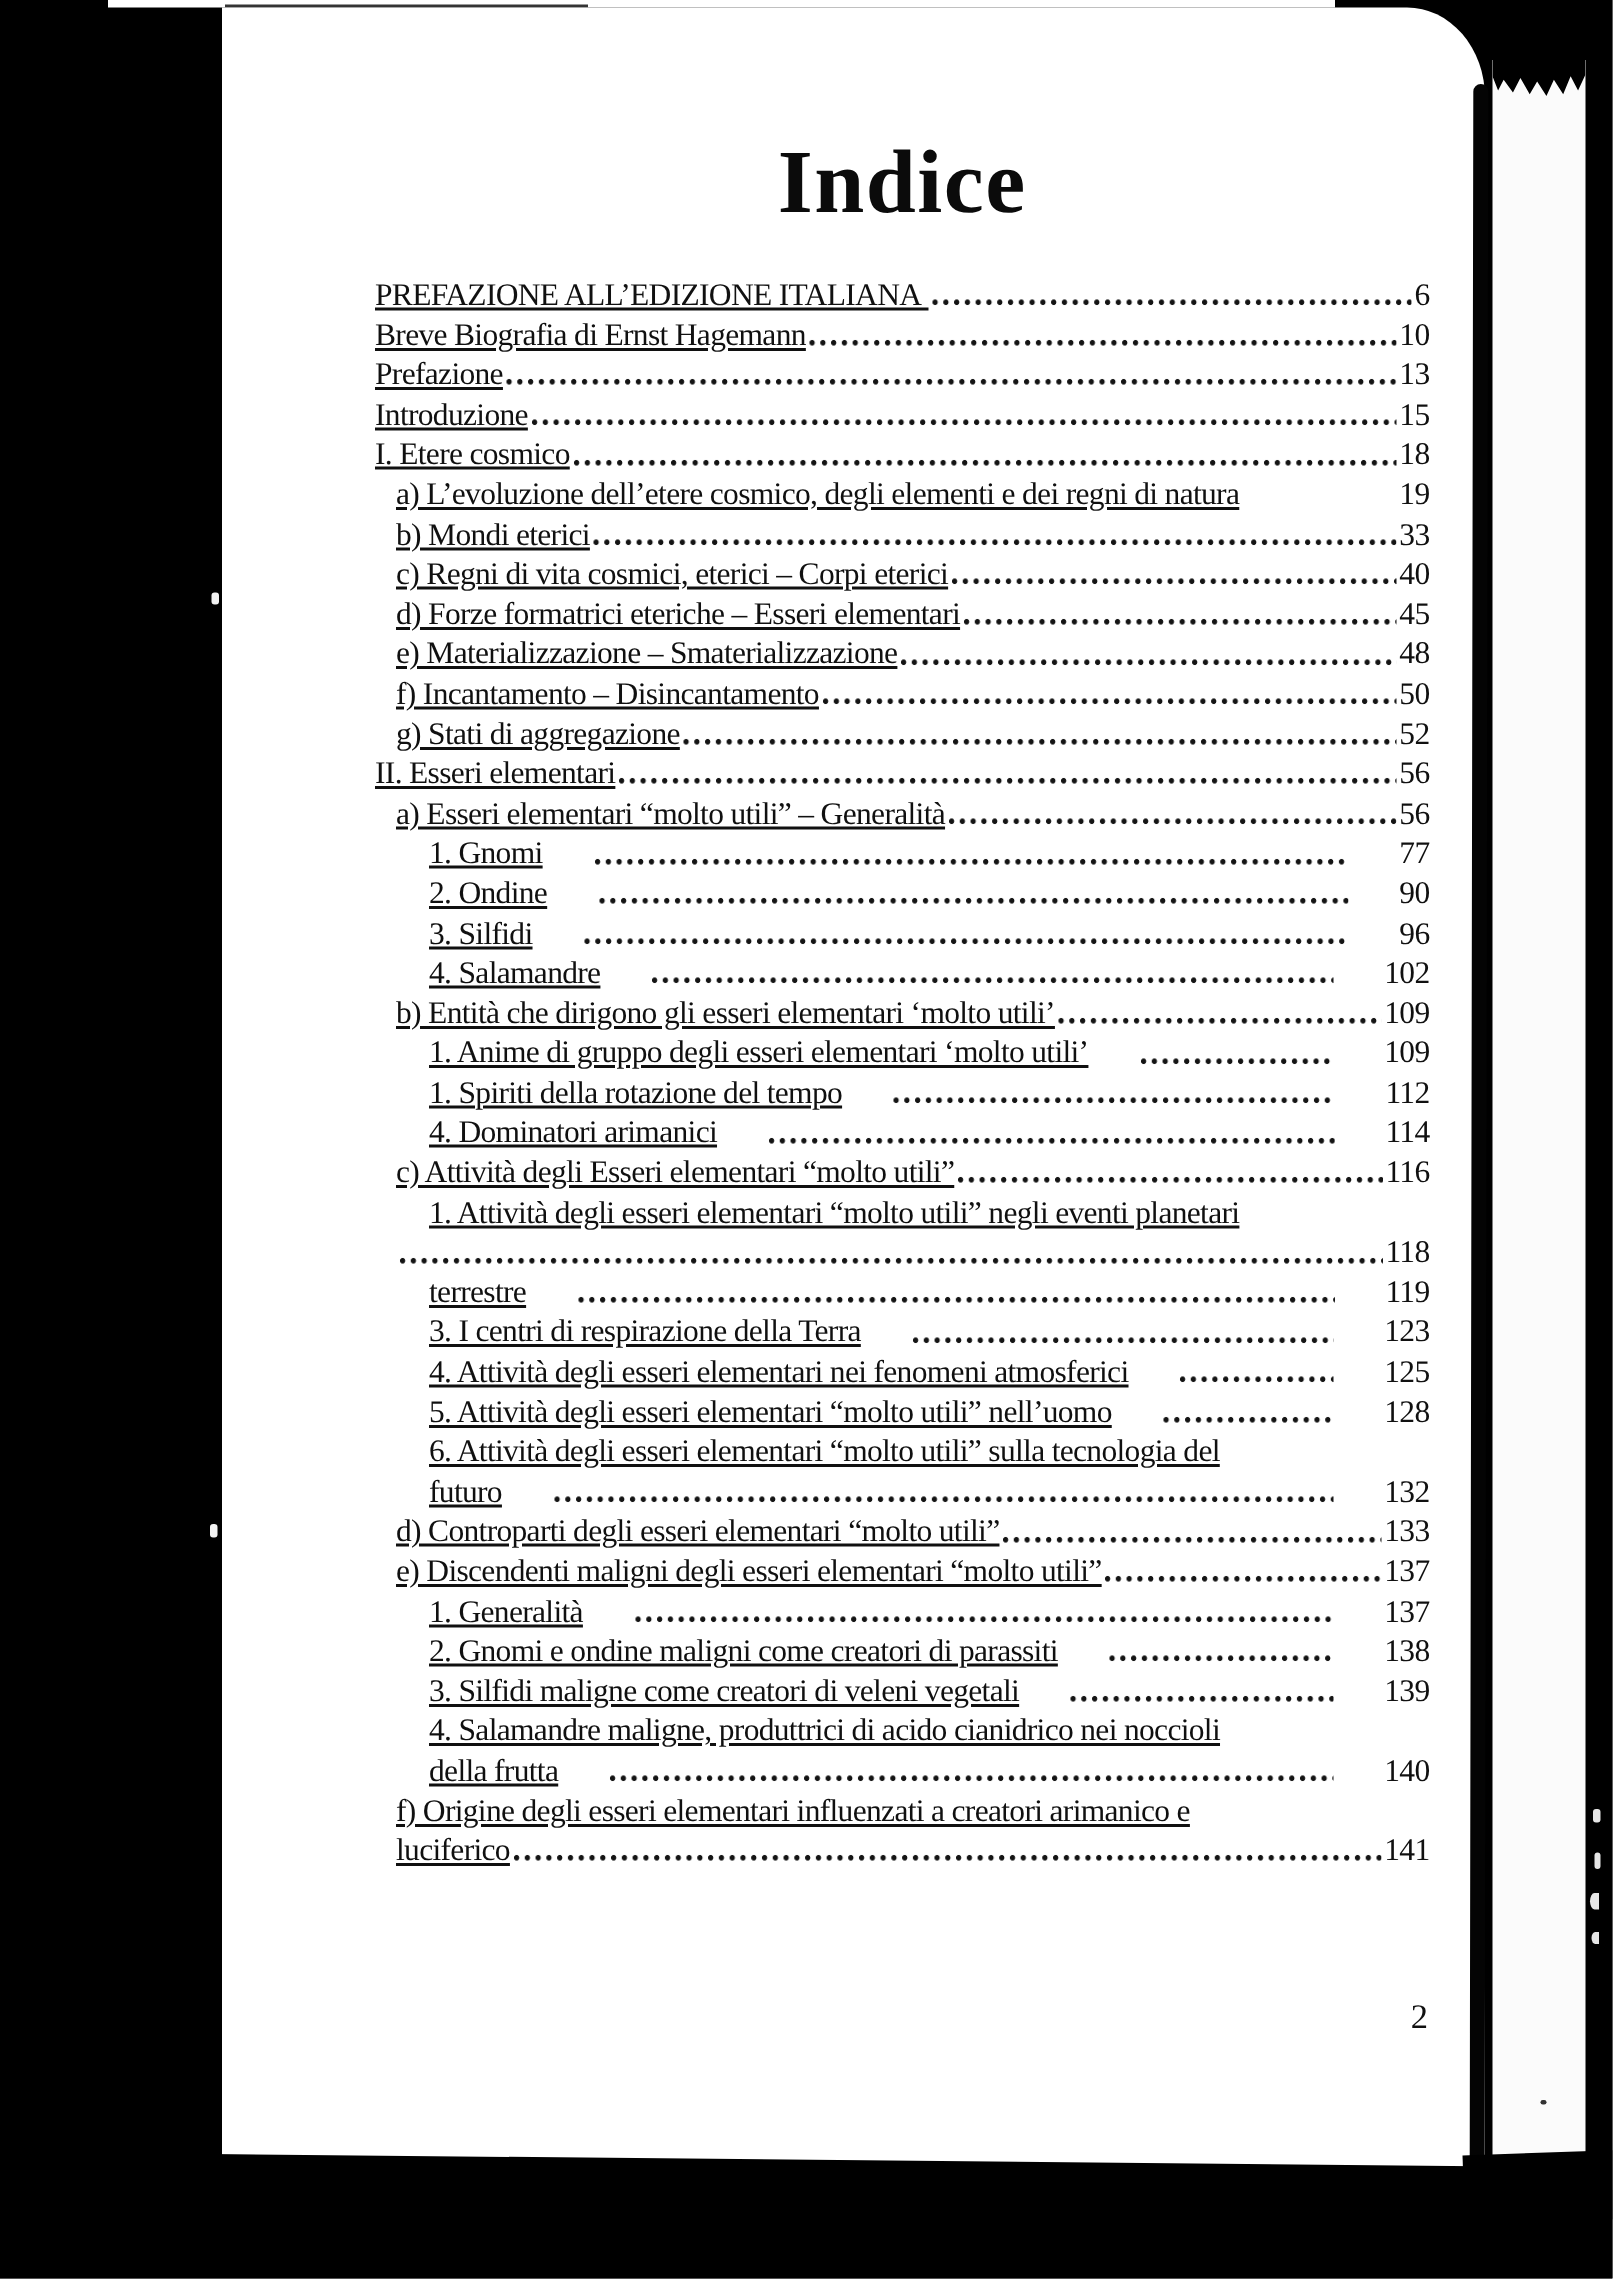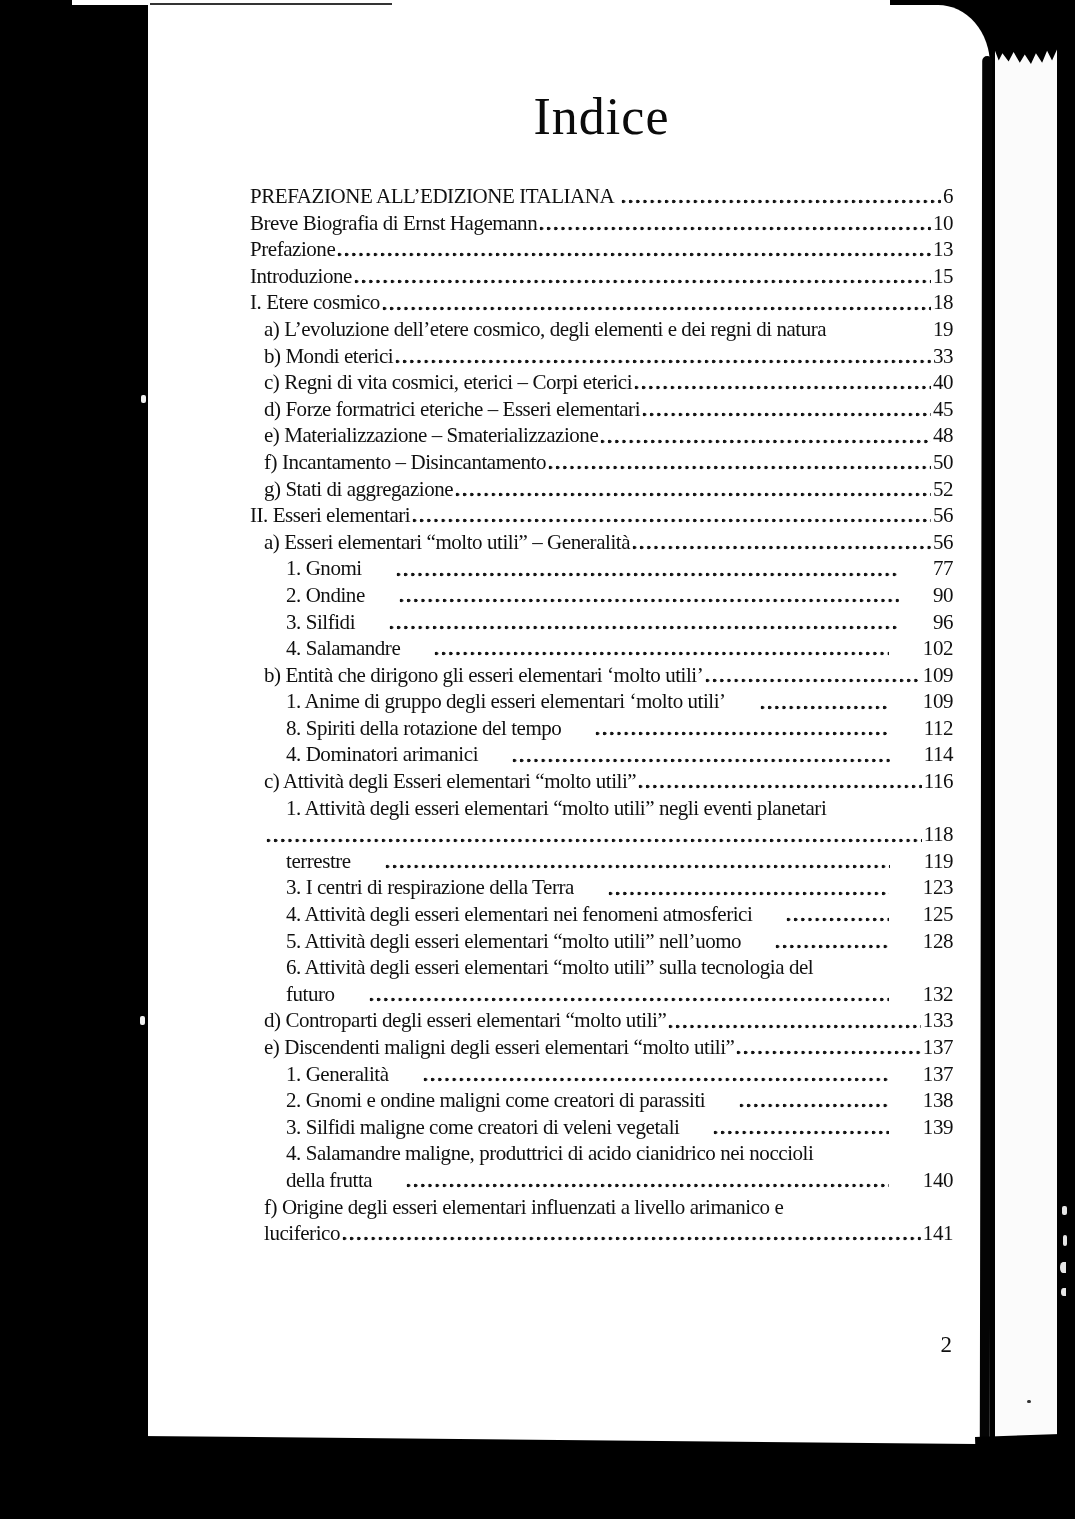--- a/index.html
+++ b/index.html
@@ -14,30 +14,30 @@
   .top-crease{position:absolute;left:150px;top:3px;width:242px;height:2px;background:#101010;opacity:.85;}
 
   
   .page{
     position:absolute;left:148px;top:5px;width:842px;height:1443px;
     background:#fff;border-top-right-radius:52px 60px;
   }
 
   .title{
     position:absolute;left:102px;top:86px;width:703px;
-    text-align:center;font-size:52px;font-weight:normal;color:#0b0b0b;
+    text-align:center;font-size:60px;font-weight:bold;color:#0b0b0b;
     letter-spacing:1px;line-height:1;
   }
 
   .toc{
     position:absolute;left:102px;top:178px;width:703px;
     font-size:21px;line-height:26.6px;letter-spacing:-0.45px;color:#101010;
   }
   .row{display:flex;align-items:baseline;white-space:nowrap;}
-  .row .t{flex:0 0 auto;}
+  .row .t{flex:0 0 auto;text-decoration:underline;}
   .row .dots{
     flex:1 1 auto;min-width:0;align-self:stretch;margin-left:2px;
     background-image:radial-gradient(circle at 2.4px 2.4px,#141414 1.55px,rgba(0,0,0,0) 2px);
     background-size:7.2px 4.8px;background-repeat:repeat-x;
     background-position:left bottom 5.5px;
   }
   .row .sp{flex:1 1 auto;min-width:0;}
   .row .pg{flex:0 0 auto;margin-left:2px;}
   .ind0{padding-left:0;}
   .ind1{padding-left:14px;text-align:center;}
@@ -185,21 +185,21 @@
           <span class="t">b) Entità che dirigono gli esseri elementari ‘molto utili’</span>
           <span class="dots"></span>
           <span class="pg">109</span>
         </div>
         <div class="row ind2">
           <span class="t">1. Anime di gruppo degli esseri elementari ‘molto utili’</span>
           <span class="dots"></span>
           <span class="pg">109</span>
         </div>
         <div class="row ind2">
-          <span class="t">8. Spiriti della rotazione del tempo</span>
+          <span class="t">1. Spiriti della rotazione del tempo</span>
           <span class="dots"></span>
           <span class="pg">112</span>
         </div>
         <div class="row ind2">
           <span class="t">4. Dominatori arimanici</span>
           <span class="dots"></span>
           <span class="pg">114</span>
         </div>
         <div class="row ind1">
           <span class="t">c) Attività degli Esseri elementari “molto utili”</span>
@@ -269,21 +269,21 @@
         </div>
         <div class="row ind2">
           <span class="t">4. Salamandre maligne, produttrici di acido cianidrico nei noccioli</span>
         </div>
         <div class="row ind2">
           <span class="t">della frutta</span>
           <span class="dots"></span>
           <span class="pg">140</span>
         </div>
         <div class="row ind1">
-          <span class="t">f) Origine degli esseri elementari influenzati a livello arimanico e</span>
+          <span class="t">f) Origine degli esseri elementari influenzati a creatori arimanico e</span>
         </div>
         <div class="row ind1">
           <span class="t">luciferico</span>
           <span class="dots"></span>
           <span class="pg">141</span>
         </div>
       </div>
     <div class="folio">2</div>
   </div>
 

